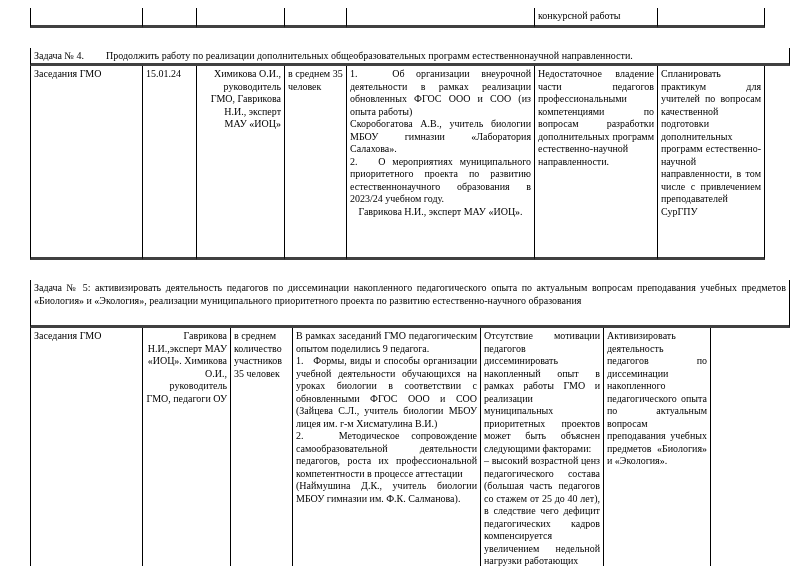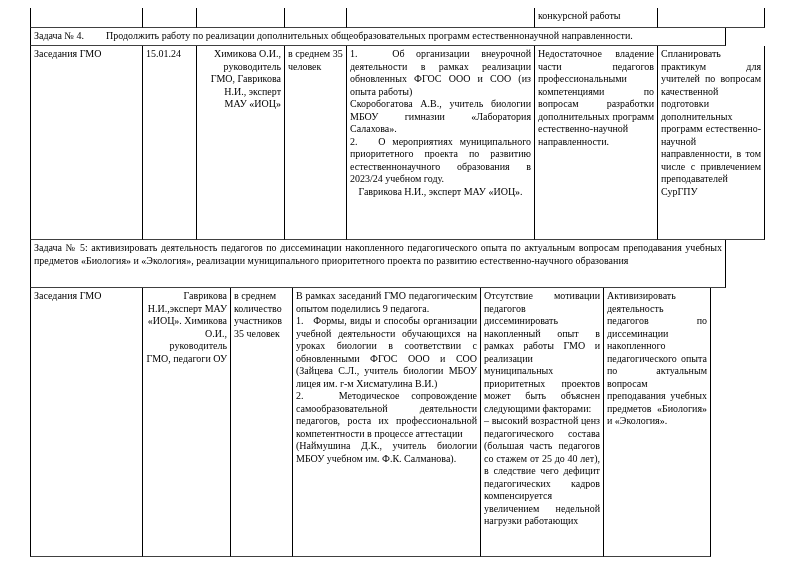--- a/index.html
+++ b/index.html
@@ -17,35 +17,35 @@
     overflow: hidden;
   }
   .doc-table {
     position: absolute;
     left: 30px; top: 8px;
     width: 761px;
   }
   .row { display: flex; }
   .cell {
     border-right: 1px solid #000;
-    border-bottom: 1px solid #404040;
+    border-bottom: 3px solid #404040;
     padding: 2px 3px;
     overflow: hidden;
     font-size: 10px;
     line-height: 12.5px;
   }
   .row .cell:first-child { border-left: 1px solid #000; }
   .c1 { width: 113px; }
   .c2 { width: 54px; }
   .c3 { width: 88px; }
   .c4 { width: 62px; }
   .c5 { width: 188px; }
   .c6 { width: 123px; }
   .c7 { width: 107px; }
-  .full { width: 696px; }
+  .full { width: 760px; margin-top: 20px; }
 
   .partial .cell { height: 20px; }
   .taskrow .cell { height: 18px; white-space: nowrap; }
   .r1 .cell { height: 194px; }
   .taskrow5 .cell { height: 48px; }
   .r2 .cell { height: 269px; }
 
   p { margin: 0; }
   .l { text-align: left; }
   .c { text-align: right; }
@@ -118,21 +118,21 @@
       <div class="cell c3">
         <p class="c">Гаврикова Н.И.,эксперт МАУ «ИОЦ». Химикова О.И., руководитель ГМО, педагоги ОУ</p>
       </div>
       <div class="cell c4">
         <p class="l">в среднем количество участников 35 человек</p>
       </div>
       <div class="cell c5">
         <p class="j">В рамках заседаний ГМО педагогическим опытом поделились 9 педагога.</p>
         <p class="j">1.&nbsp;&nbsp;&nbsp;Формы, виды и способы организации учебной деятельности обучающихся на уроках биологии в соответствии с обновленными ФГОС ООО и СОО (Зайцева С.Л., учитель биологии МБОУ лицея им. г-м Хисматулина В.И.)</p>
         <p class="j">2.&nbsp;&nbsp;&nbsp;Методическое сопровождение самообразовательной деятельности педагогов, роста их профессиональной компетентности в процессе аттестации</p>
-        <p class="j">(Наймушина Д.К., учитель биологии МБОУ учебном им. Ф.К. Салманова).</p>
+        <p class="j">(Наймушина Д.К., учитель биологии МБОУ гимназии им. Ф.К. Салманова).</p>
       </div>
       <div class="cell c6">
         <p class="j">Отсутствие мотивации педагогов диссеминировать накопленный опыт в рамках работы ГМО и реализации муниципальных приоритетных проектов может быть объяснен следующими факторами:</p>
         <p class="j">– высокий возрастной ценз педагогического состава (большая часть педагогов со стажем от 25 до 40 лет), в следствие чего дефицит педагогических кадров компенсируется увеличением недельной нагрузки работающих</p>
       </div>
       <div class="cell c7">
         <p class="j">Активизировать деятельность педагогов по диссеминации накопленного педагогического опыта по актуальным вопросам преподавания учебных предметов «Биология» и «Экология».</p>
       </div>
     </div>
 

